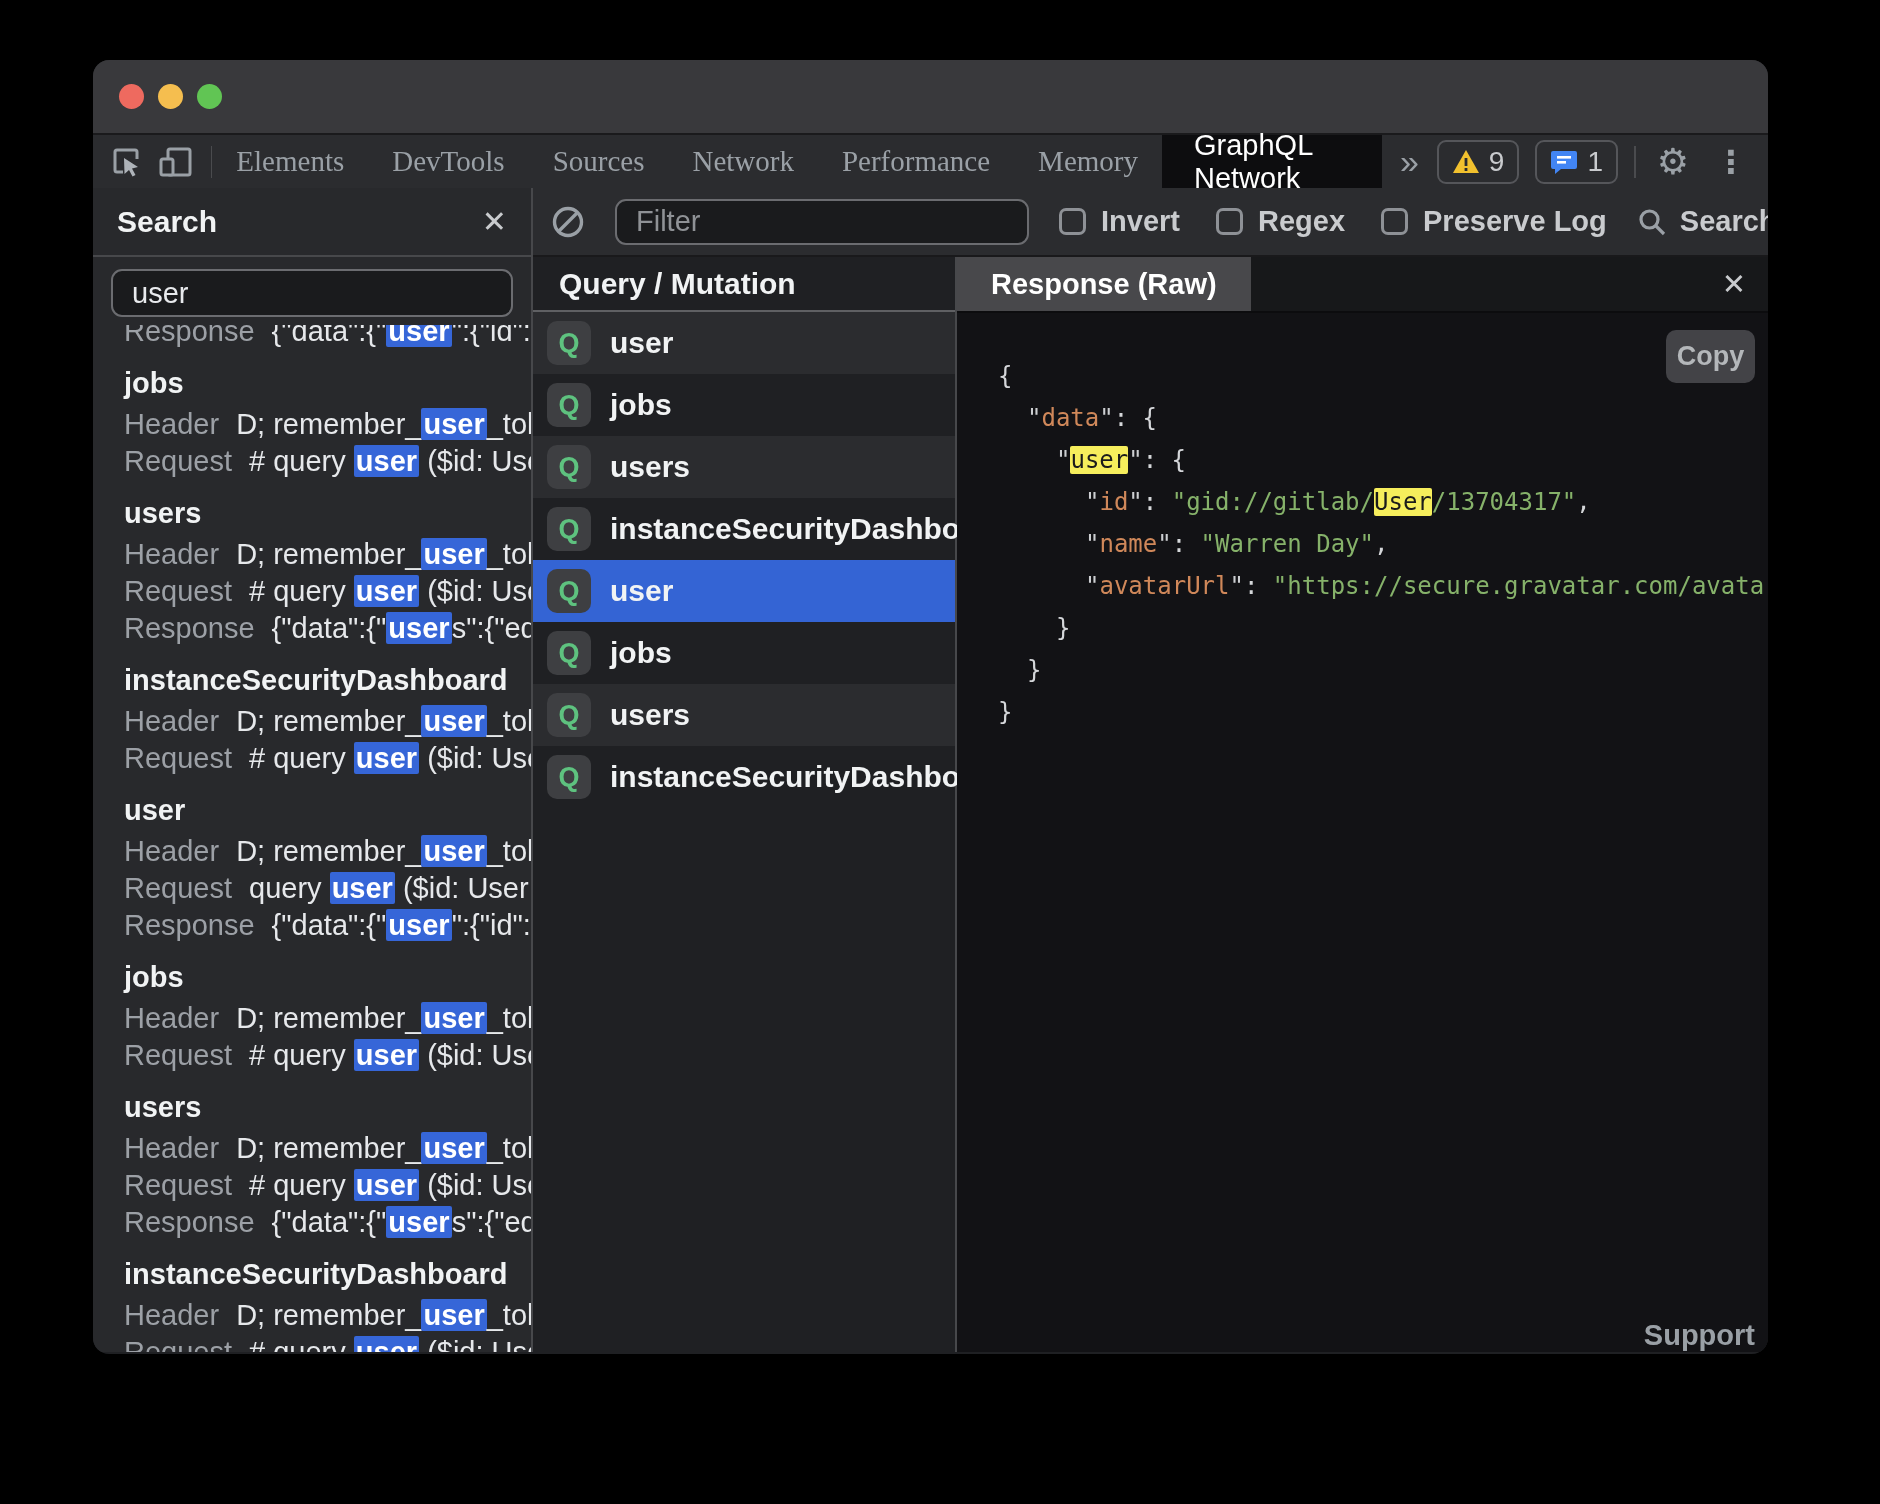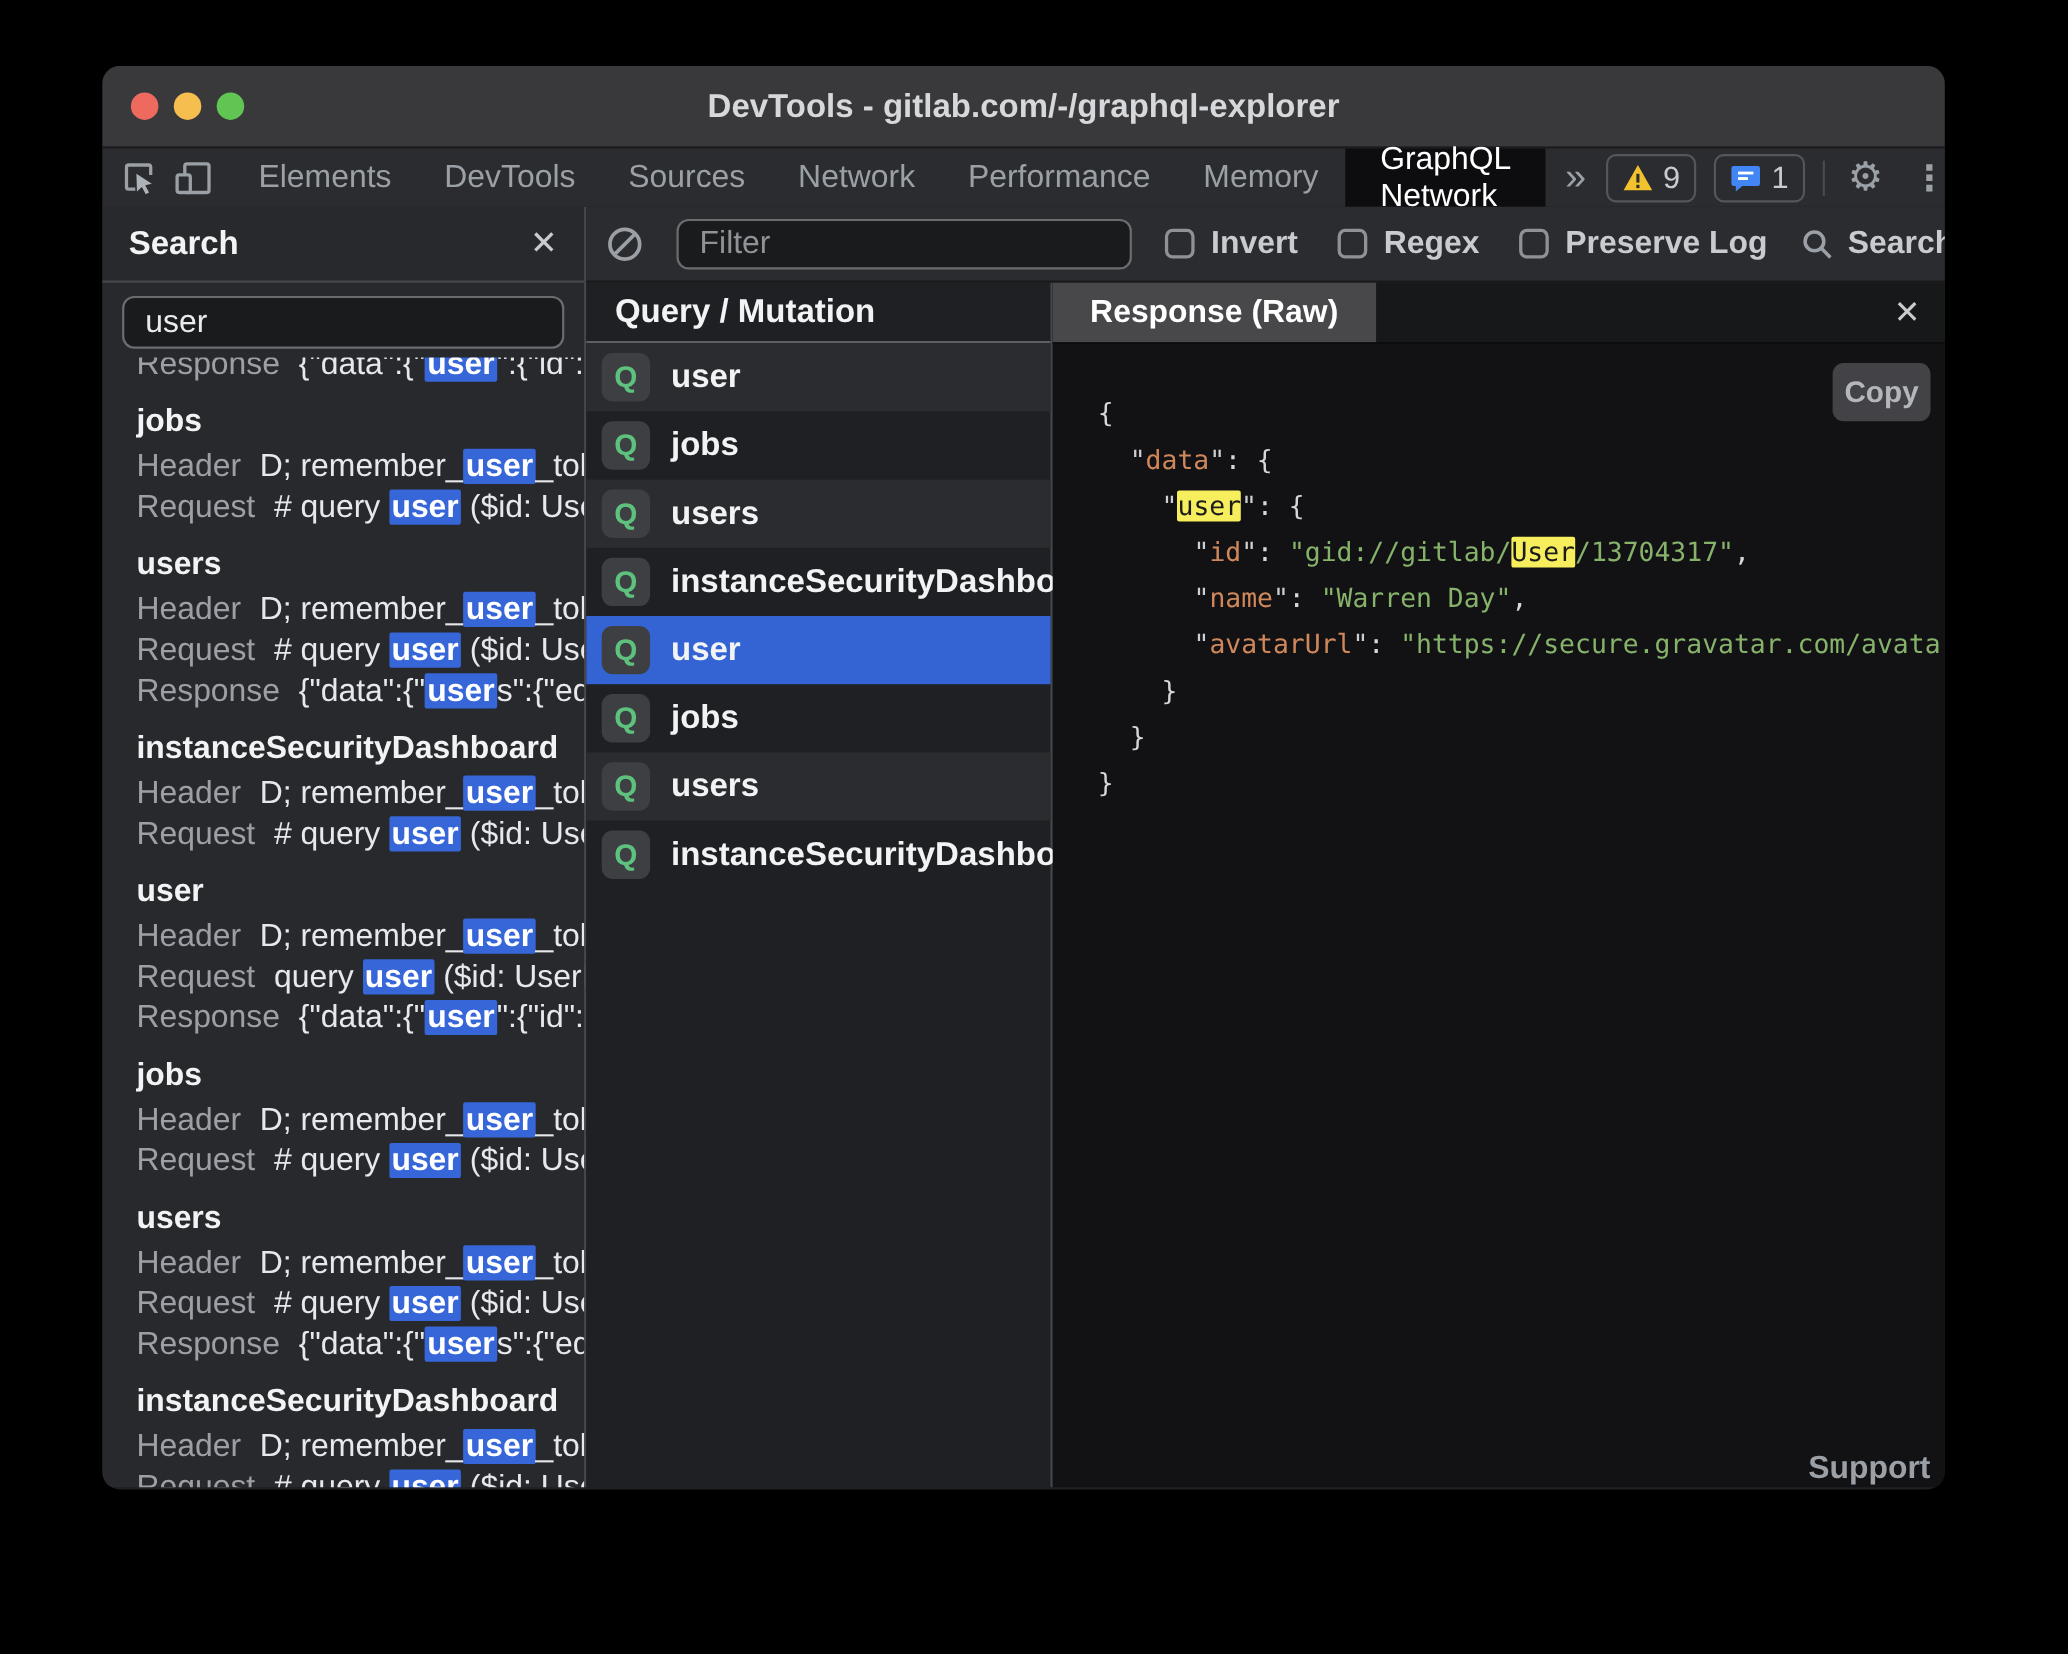--- a/index.html
+++ b/index.html
@@ -15,21 +15,21 @@
   .title { color:#D6D8DB; font-size:30px; font-weight:700; }
   .lights { position:absolute; left:26px; top:0; height:100%; display:flex; align-items:center; gap:14px; }
   .light { width:25px; height:25px; border-radius:50%; }
 
   
   .toolbar { height:55px; background:#2B2C2F; border-top:2px solid #1A1A1C;
     display:flex; align-items:stretch; }
   .tool-icons { display:flex; align-items:center; gap:8px; padding:0 14px 0 12px; }
   .icon-btn { width:42px; height:42px; display:flex; align-items:center; justify-content:center; }
   .vsep { width:2px; height:32px; background:#4A4B4E; align-self:center; }
-  .tabs { display:flex; align-items:stretch; }
+  .tabs { display:flex; align-items:stretch;font-family:Liberation Serif, serif; }
   .tab { display:flex; align-items:center; padding:0 24px; color:#9AA0A6; font-size:29px; }
   .tab.selected { background:#0D0D0F; color:#FFFFFF; padding:0 32px; }
   .tab-overflow { display:flex; align-items:center; padding:0 18px; color:#9AA0A6; font-size:34px; }
   .toolbar-right { margin-left:auto; display:flex; align-items:center; gap:16px; padding-right:16px; }
   .badge { display:flex; align-items:center; gap:9px; border:2px solid #55565A; border-radius:9px;
     height:44px; padding:0 13px; color:#C9CBCE; font-size:28px; }
   .glyph { color:#9AA0A6; font-family:"DejaVu Sans", sans-serif; }
 
   
   .main { display:flex; height:1164px; }
@@ -102,21 +102,20 @@
 <body>
 
 <div class="window">
 
   <div class="titlebar">
     <div class="lights">
       <div class="light" id="light-red" style="background: rgb(238, 106, 95);"></div>
       <div class="light" id="light-yellow" style="background: rgb(245, 190, 79);"></div>
       <div class="light" id="light-green" style="background: rgb(97, 197, 84);"></div>
     </div>
-    <div class="title">DevTools - gitlab.com/-/graphql-explorer</div>
   </div>
 
   <div class="toolbar">
     <div class="tool-icons">
       <div class="icon-btn">
         <svg width="34" height="34" viewBox="0 0 34 34">
           <path d="M28 14 V7 a2 2 0 0 0 -2 -2 H8 a2 2 0 0 0 -2 2 V25 a2 2 0 0 0 2 2 H14" fill="none" stroke="#9AA0A6" stroke-width="3"></path>
           <path d="M15 13 L29 22 L23 23.5 L26.5 30 L23.5 31.5 L20 25 L15.5 29 Z" fill="#AEB3B9"></path>
         </svg>
       </div>

